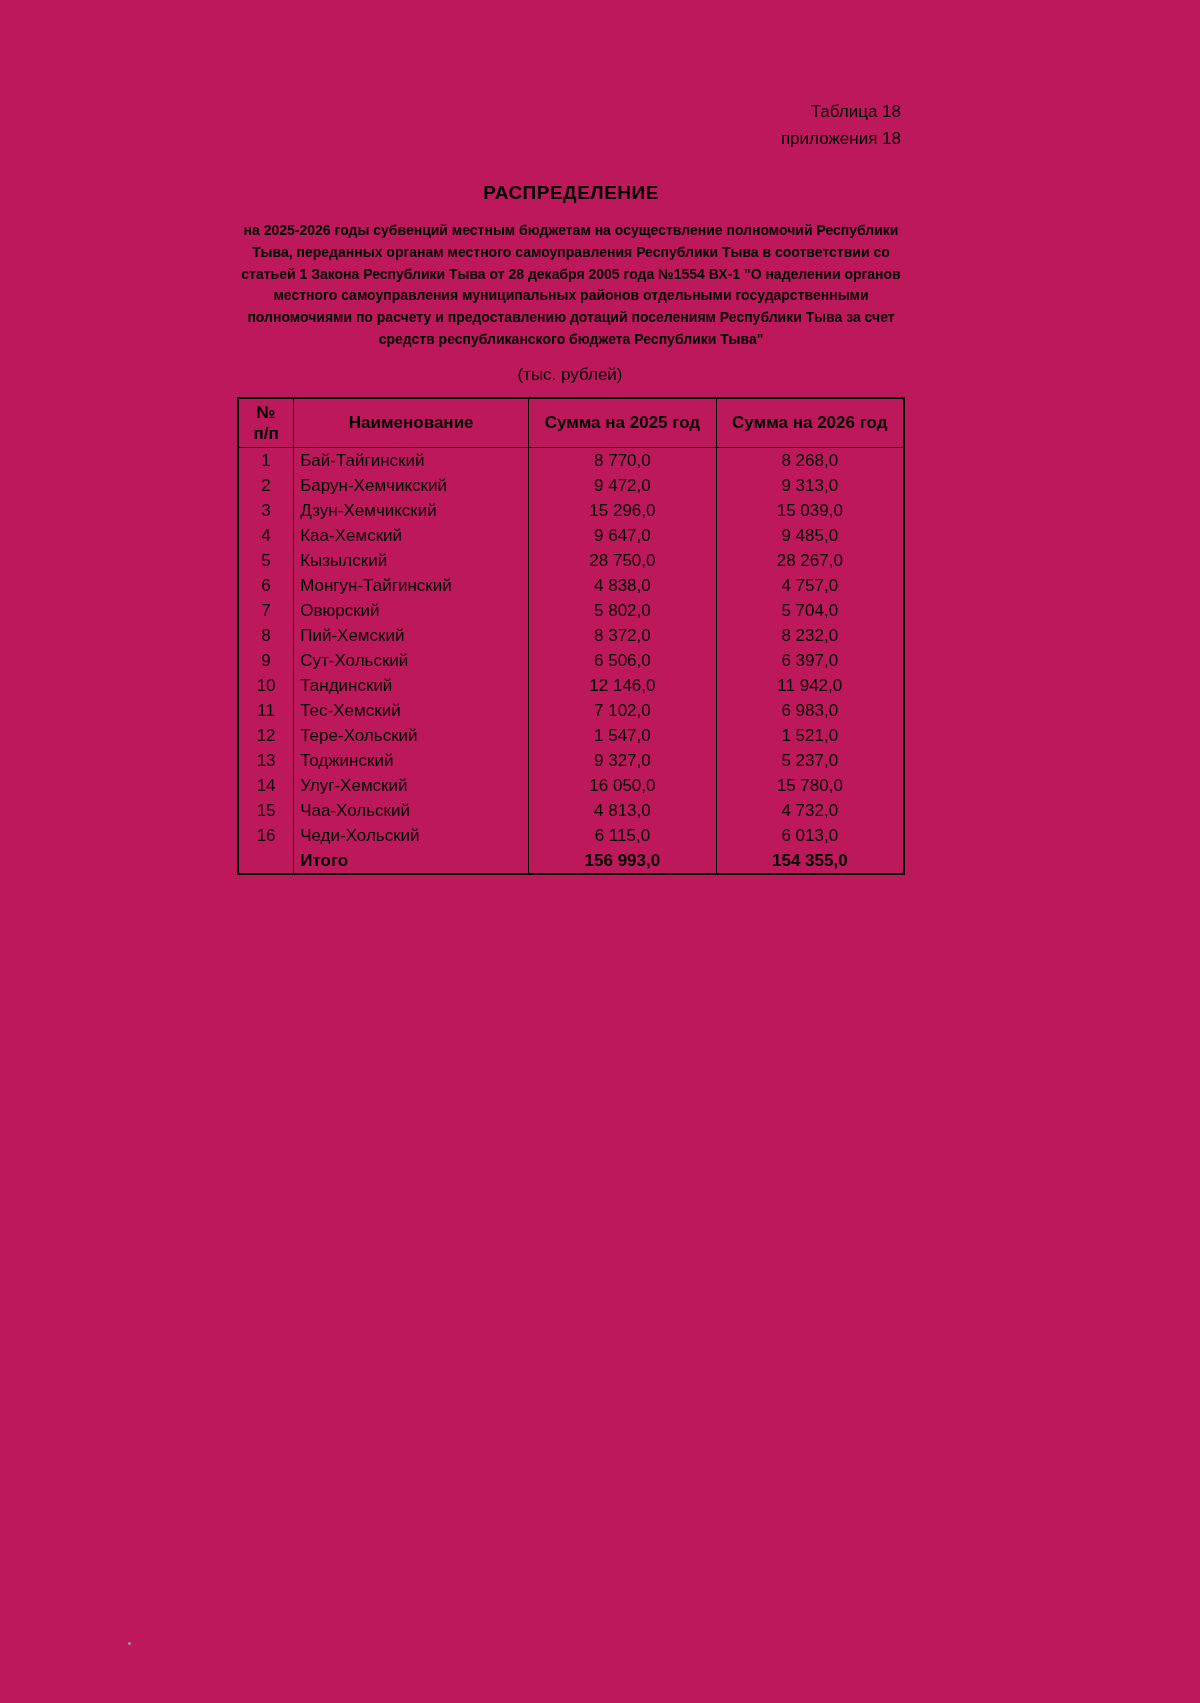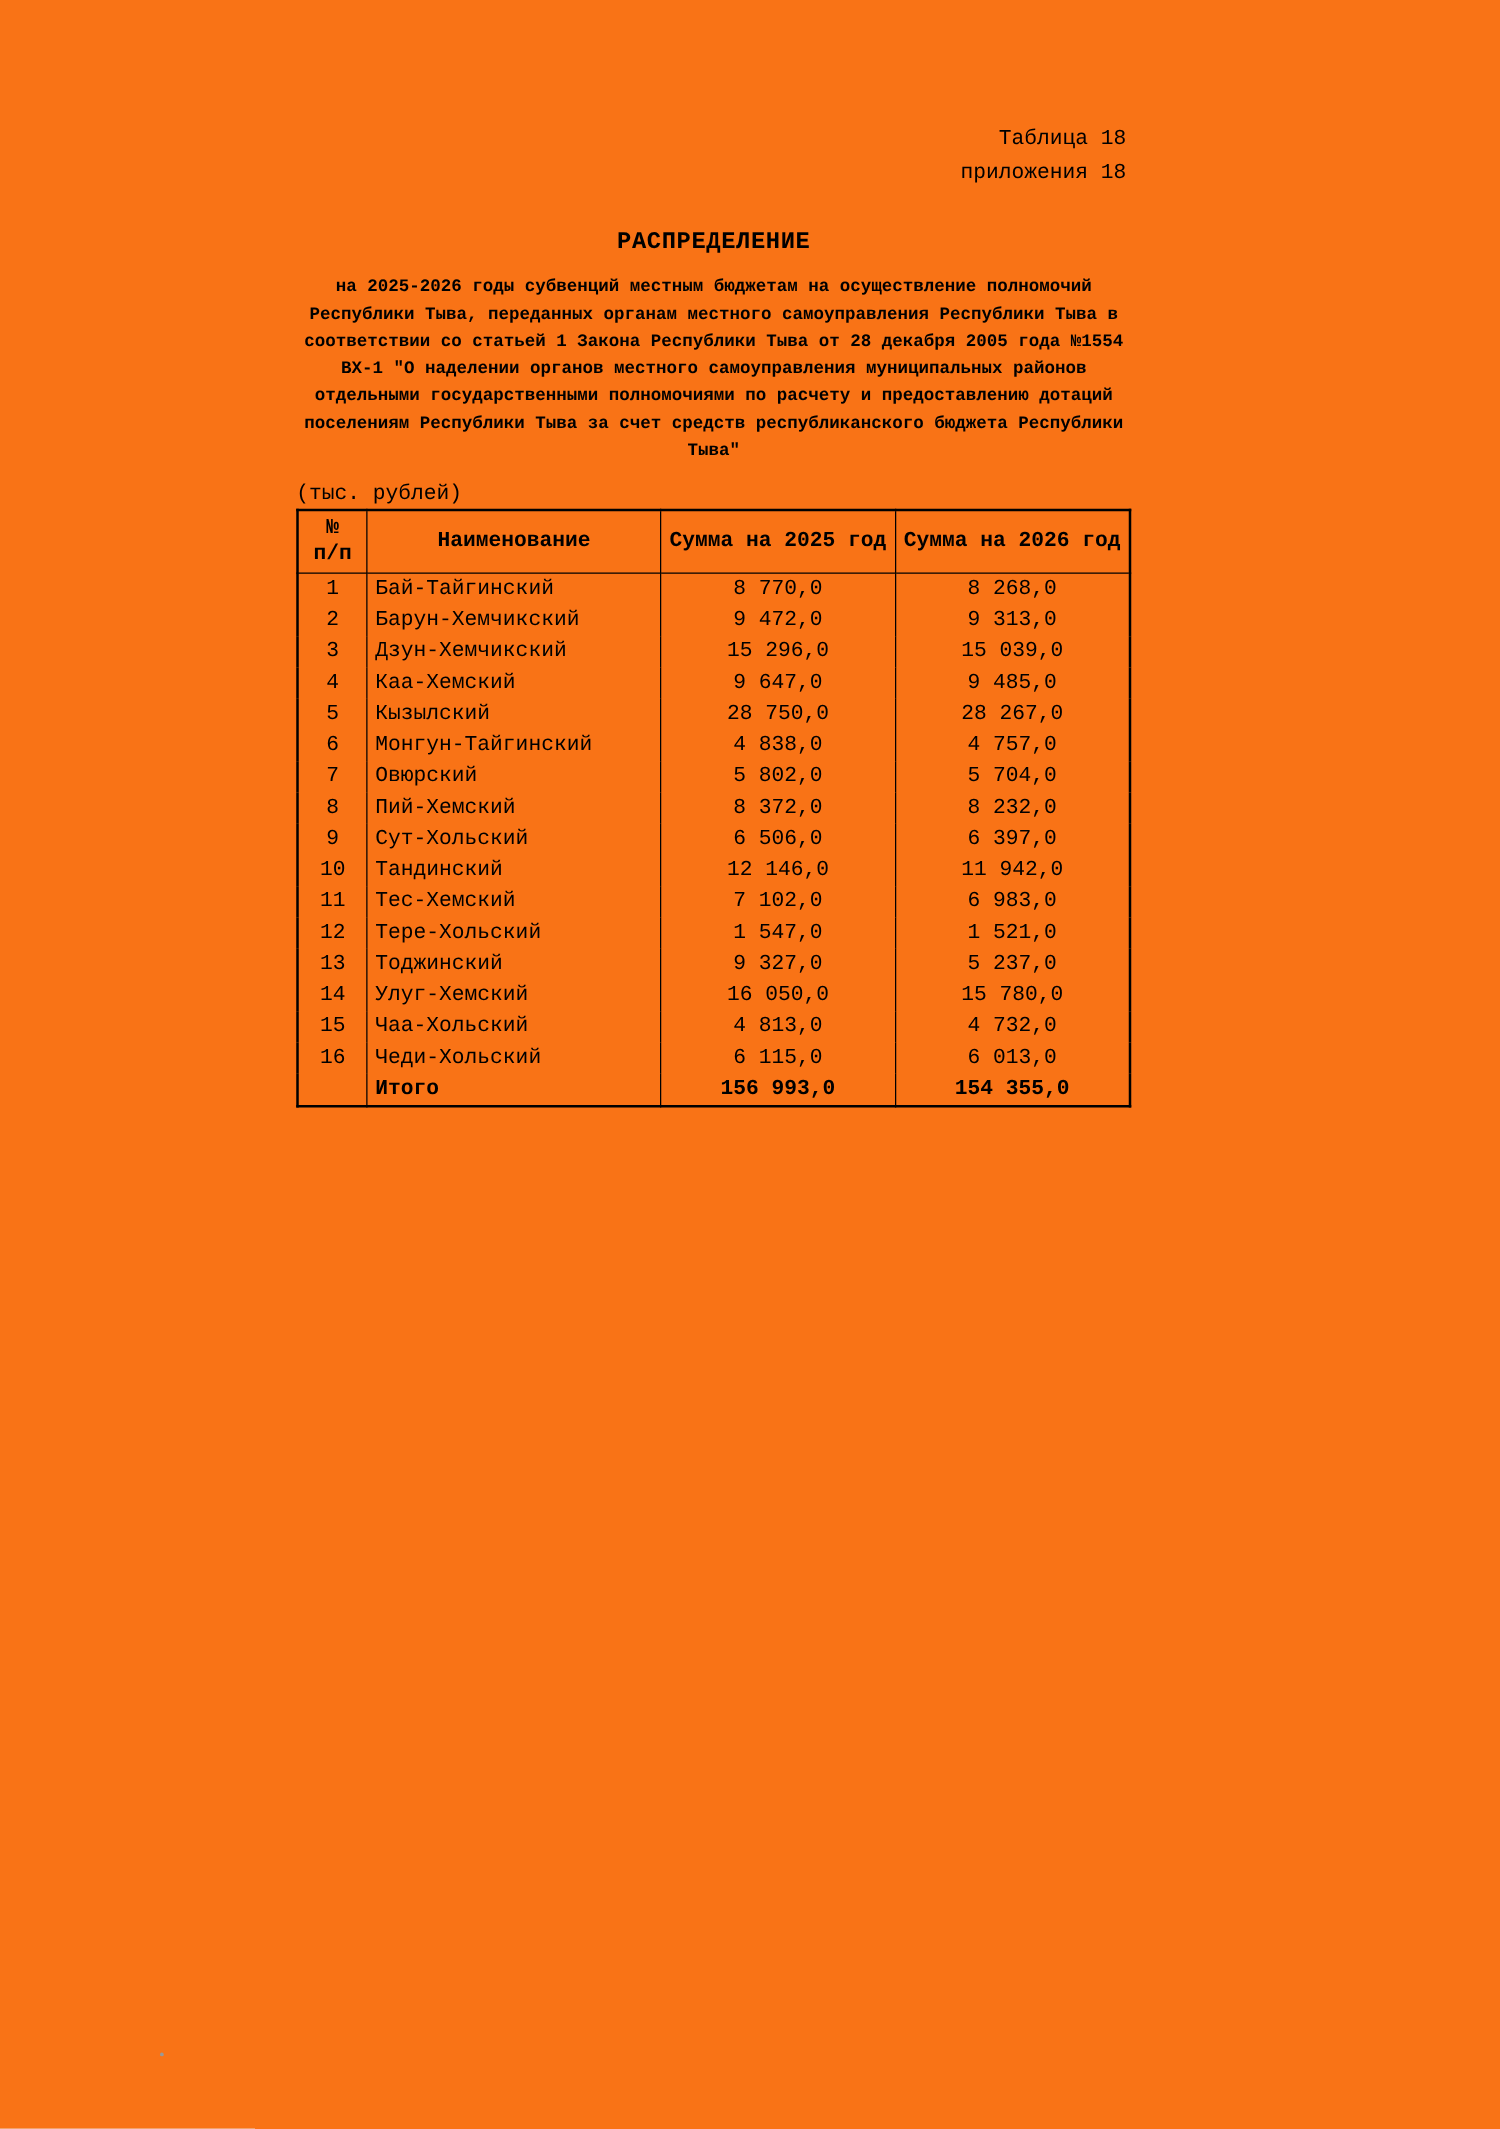--- a/index.html
+++ b/index.html
@@ -4,22 +4,22 @@
 <style>
   html, body {
     margin: 0;
     padding: 0;
     background: #e8e8e8;
   }
   .page {
     position: relative;
     width: 1200px;
     height: 1703px;
-    background: #f97316;
-    font-family: Liberation Mono, monospace;
+    background: #be185d;
+    font-family: Liberation Sans, sans-serif;
     color: #000000;
     overflow: hidden;
   }
   .content {
     position: absolute;
     left: 237px;
     top: 98px;
     width: 668px;
   }
   .doc-ref {
@@ -36,24 +36,24 @@
     letter-spacing: 0.5px;
   }
   .subtitle {
     margin: 16px 0 0 0;
     text-align: center;
     font-size: 14px;
     font-weight: bold;
     line-height: 1.55;
   }
   .units-note {
-    text-align: left;
+    text-align: center;
     font-size: 17px;
     margin-top: 14px;
-    margin-bottom: 2px;
+    margin-bottom: 12px;
     padding-right: 2px;
   }
   table.dist {
     width: 668px;
     border-collapse: collapse;
     border: 2px solid #000;
     font-size: 17px;
   }
   table.dist th {
     border: 1px solid #000;

